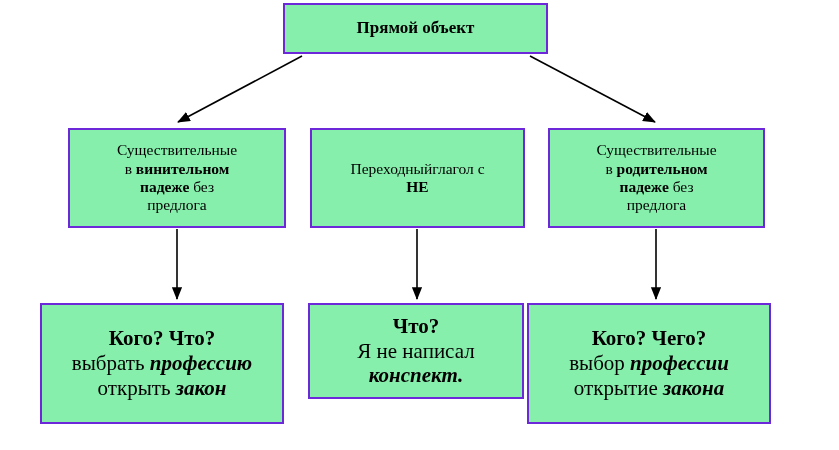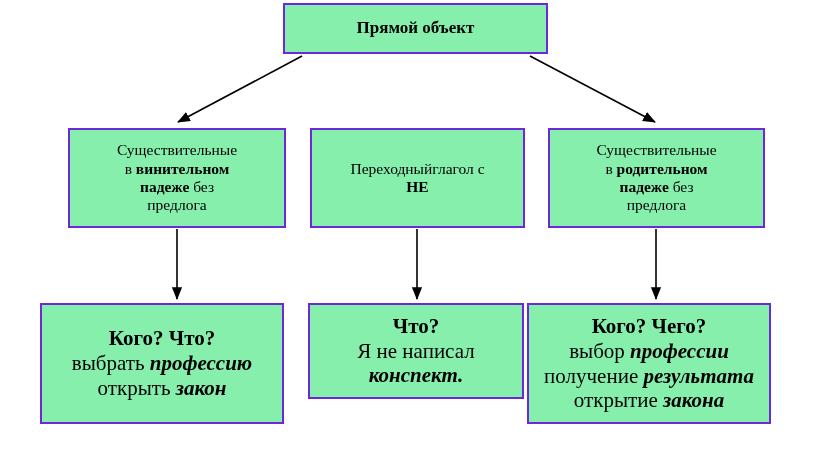--- a/index.html
+++ b/index.html
@@ -144,20 +144,17 @@
       <span></span><span class="bi">конспект.</span>
     </span>
   </div>
 
   <div class="node leaf-node" style="left:527px; top:303px; width:244px; height:121px;">
     <span class="line b">Кого? Чего?</span>
     <span class="line">
       <span>выбор </span><span class="bi">профессии</span>
     </span>
     <span class="line">
-      <span>получение </span><span class="bi">результата</span>
-    </span>
-    <span class="line">
       <span>открытие </span><span class="bi">закона</span>
     </span>
   </div>
 
 </div>
 
 </body></html>

